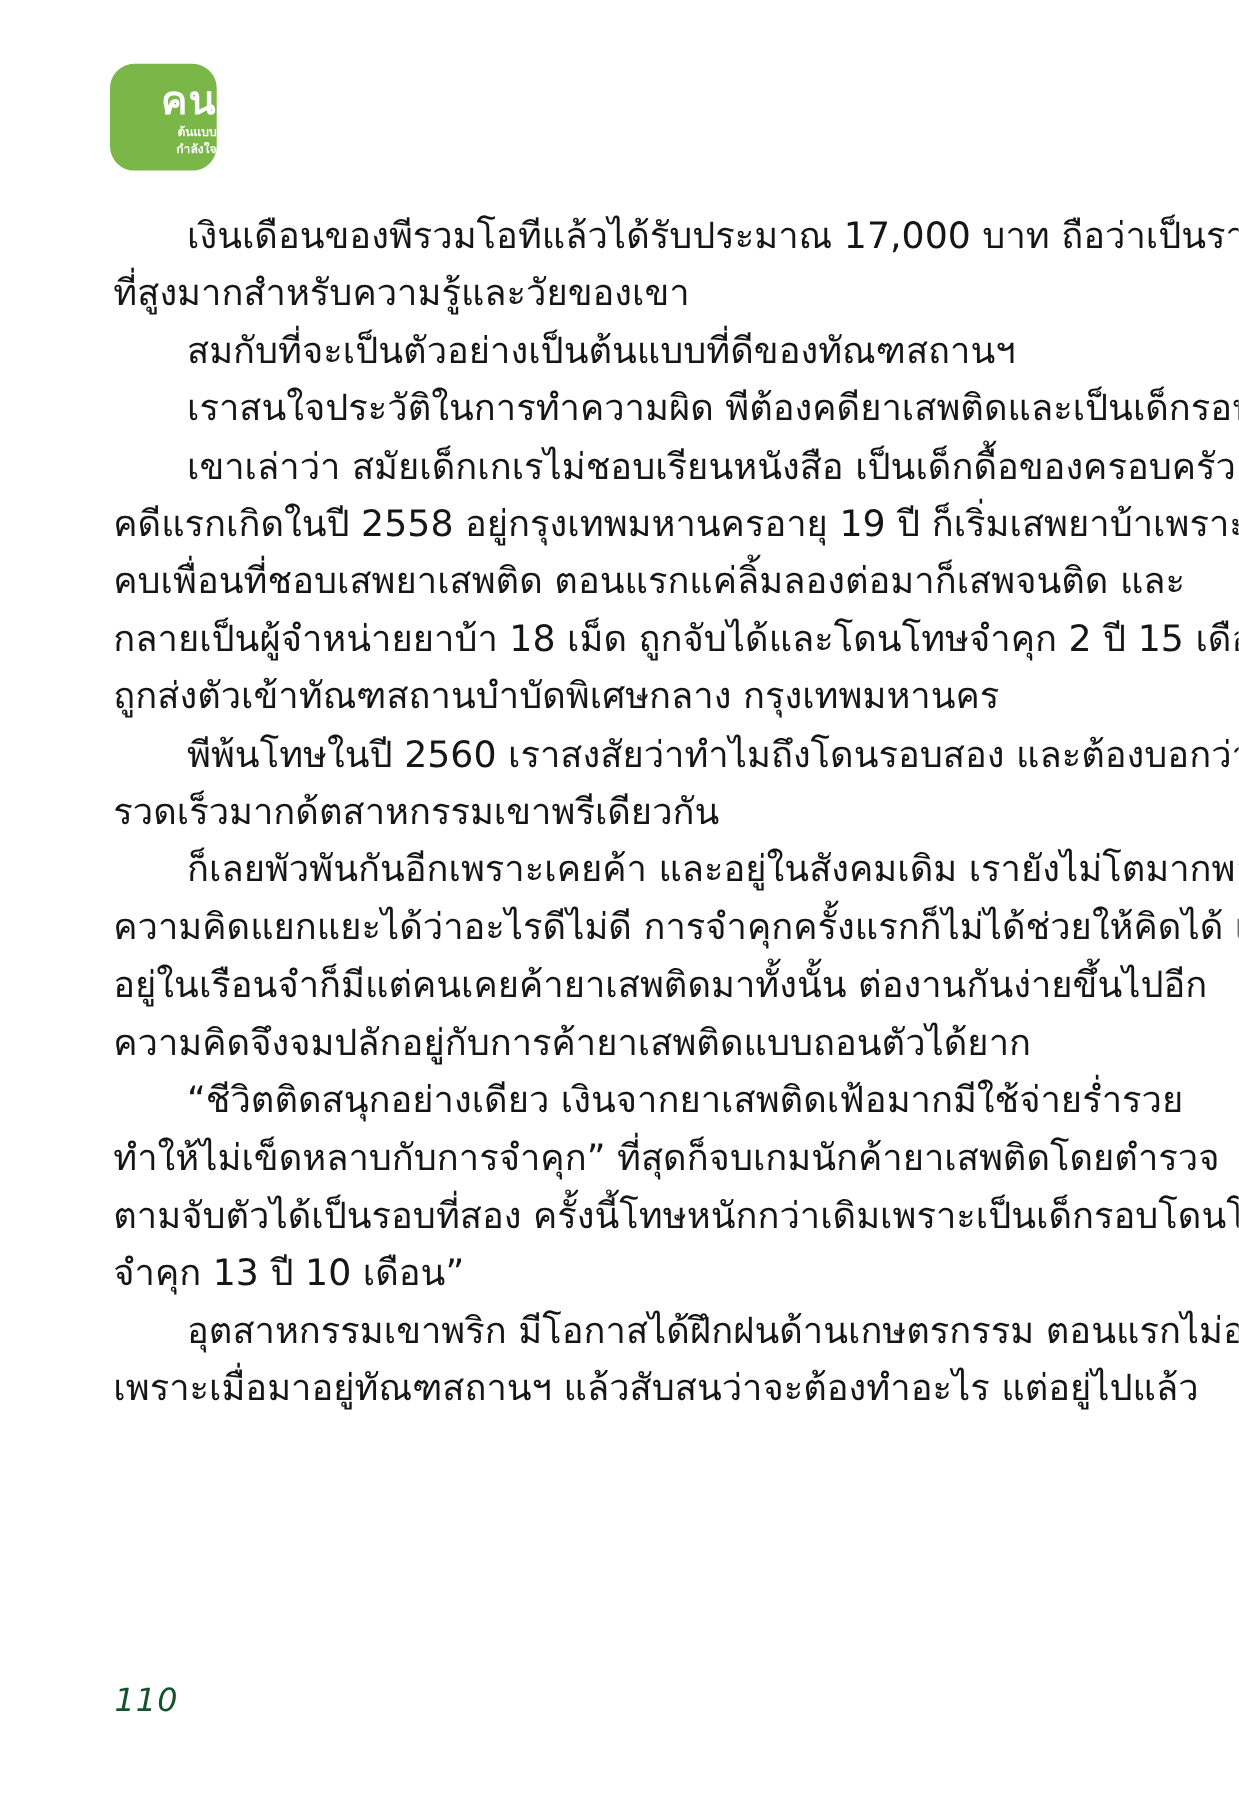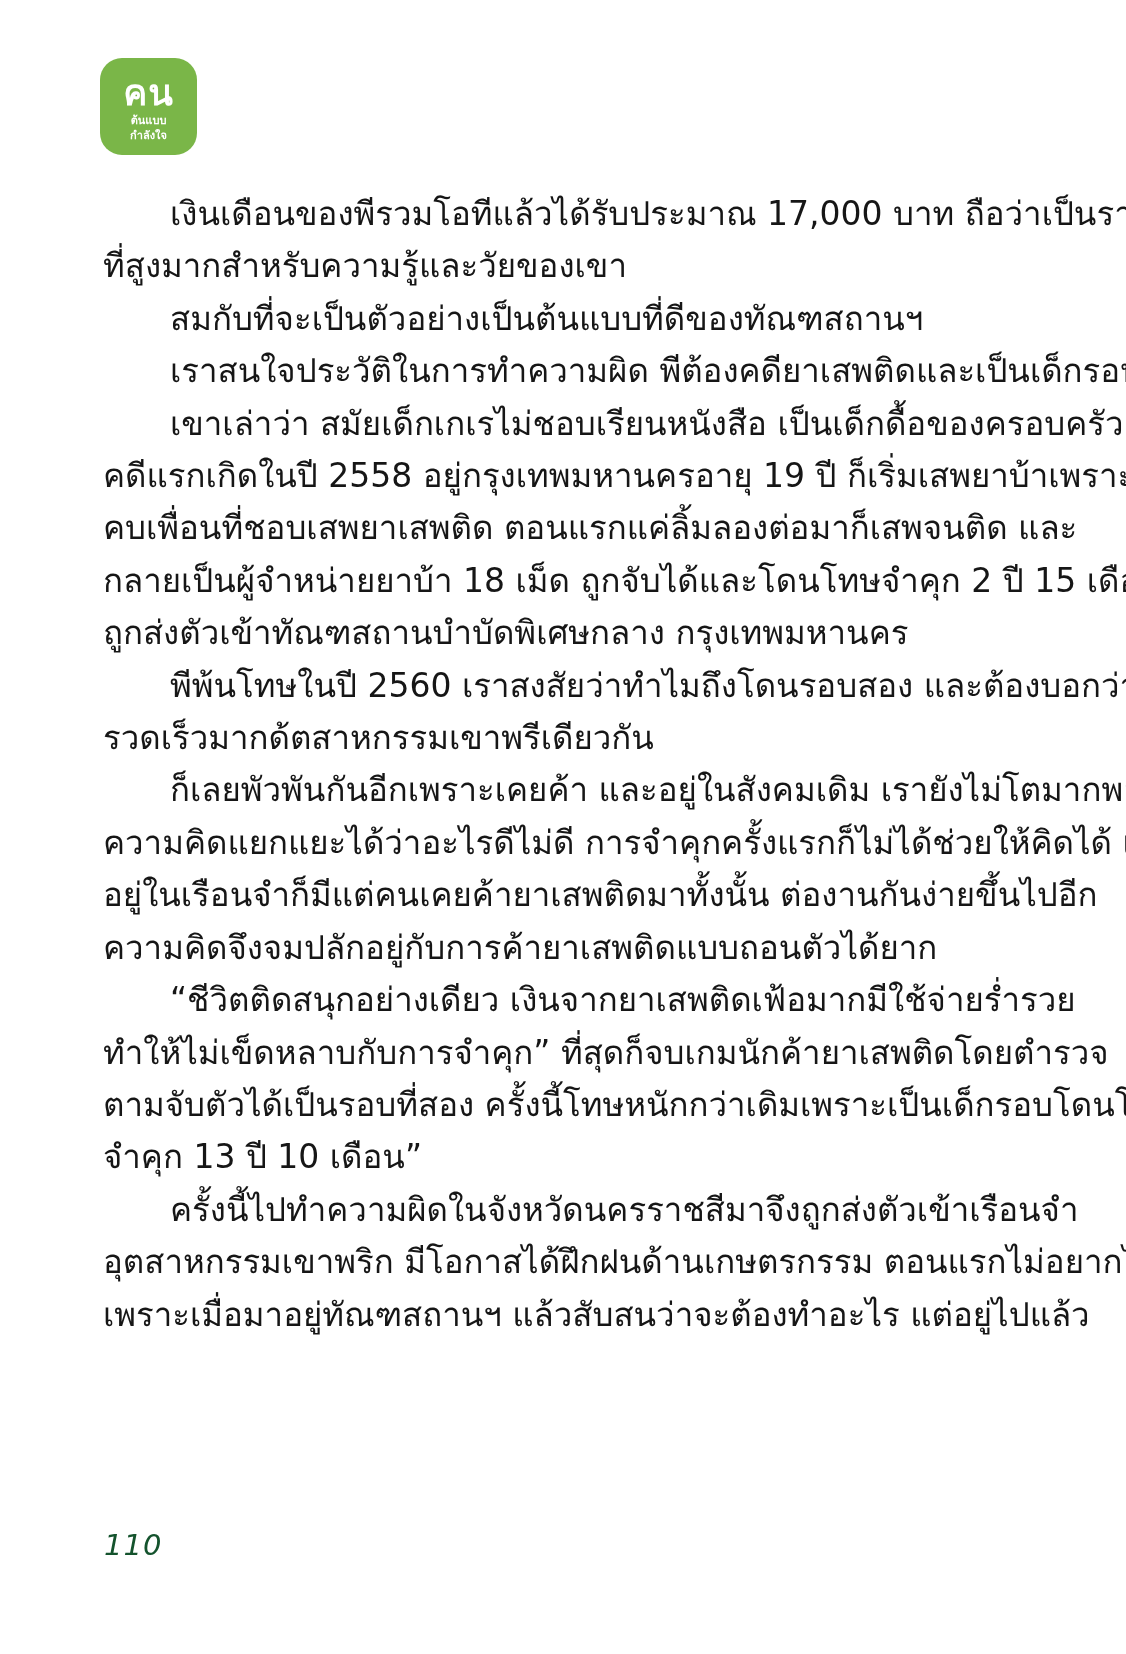--- a/index.html
+++ b/index.html
@@ -77,21 +77,21 @@
     font-size: 29px;
     color: #14532d;
     letter-spacing: 1px;
   }
 </style>
 </head>
 <body style="background: rgb(255, 255, 255);">
 
 <div class="page">
 
-  <div class="logo" style="background: rgb(122, 182, 72); color: rgb(255, 255, 255);">
+  <div class="logo" style="background: rgb(122, 182, 72); color: rgb(255, 255, 255); align-items: flex-end;">
     <div class="logo-title">คน</div>
     <div class="logo-sub">ต้นแบบ</div>
     <div class="logo-sub">กำลังใจ</div>
   </div>
 
   <div class="body-text" style="color: rgb(22, 22, 22);">
       <div class="paragraph">
         <div class="text-line">เงินเดือนของพีรวมโอทีแล้วได้รับประมาณ 17,000 บาท ถือว่าเป็นรายได้</div>
         <div class="text-line">ที่สูงมากสำหรับความรู้และวัยของเขา</div>
       </div>
@@ -118,21 +118,20 @@
         <div class="text-line">อยู่ในเรือนจำก็มีแต่คนเคยค้ายาเสพติดมาทั้งนั้น ต่องานกันง่ายขึ้นไปอีก</div>
         <div class="text-line">ความคิดจึงจมปลักอยู่กับการค้ายาเสพติดแบบถอนตัวได้ยาก</div>
       </div>
       <div class="paragraph">
         <div class="text-line">“ชีวิตติดสนุกอย่างเดียว เงินจากยาเสพติดเฟ้อมากมีใช้จ่ายร่ำรวย</div>
         <div class="text-line">ทำให้ไม่เข็ดหลาบกับการจำคุก” ที่สุดก็จบเกมนักค้ายาเสพติดโดยตำรวจ</div>
         <div class="text-line">ตามจับตัวได้เป็นรอบที่สอง ครั้งนี้โทษหนักกว่าเดิมเพราะเป็นเด็กรอบโดนโทษ</div>
         <div class="text-line">จำคุก 13 ปี 10 เดือน”</div>
       </div>
       <div class="paragraph">
-        <div class="text-line">ครั้งนี้ไปทำความผิดในจังหวัดนครราชสีมาจึงถูกส่งตัวเข้าเรือนจำ</div>
         <div class="text-line">อุตสาหกรรมเขาพริก มีโอกาสได้ฝึกฝนด้านเกษตรกรรม ตอนแรกไม่อยากไป</div>
         <div class="text-line">เพราะเมื่อมาอยู่ทัณฑสถานฯ แล้วสับสนว่าจะต้องทำอะไร แต่อยู่ไปแล้ว</div>
       </div>
     </div>
 
   <div class="page-number">110</div>
 
 </div>
 
 </body></html>

